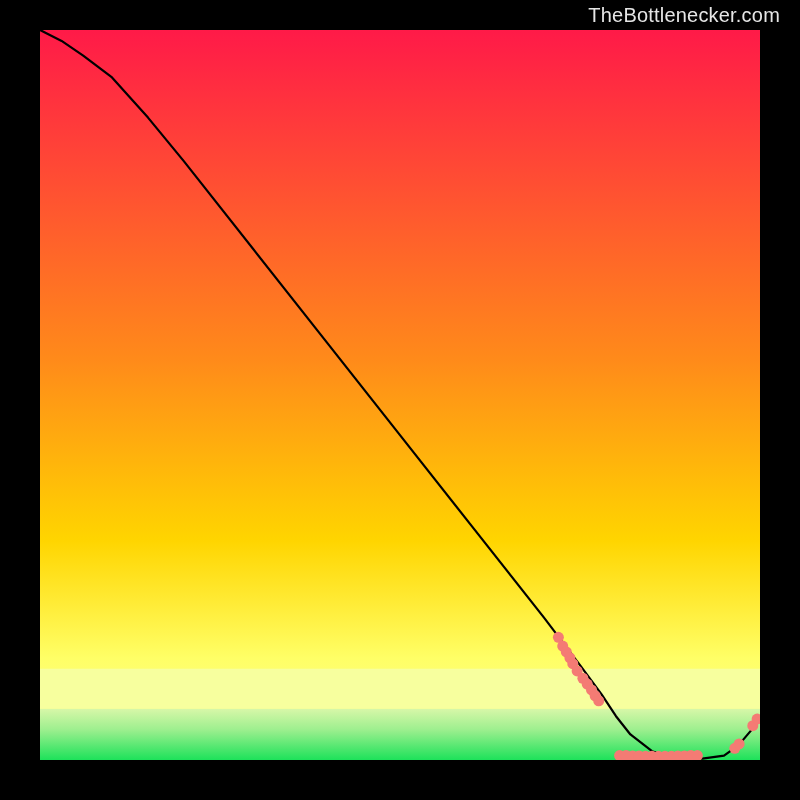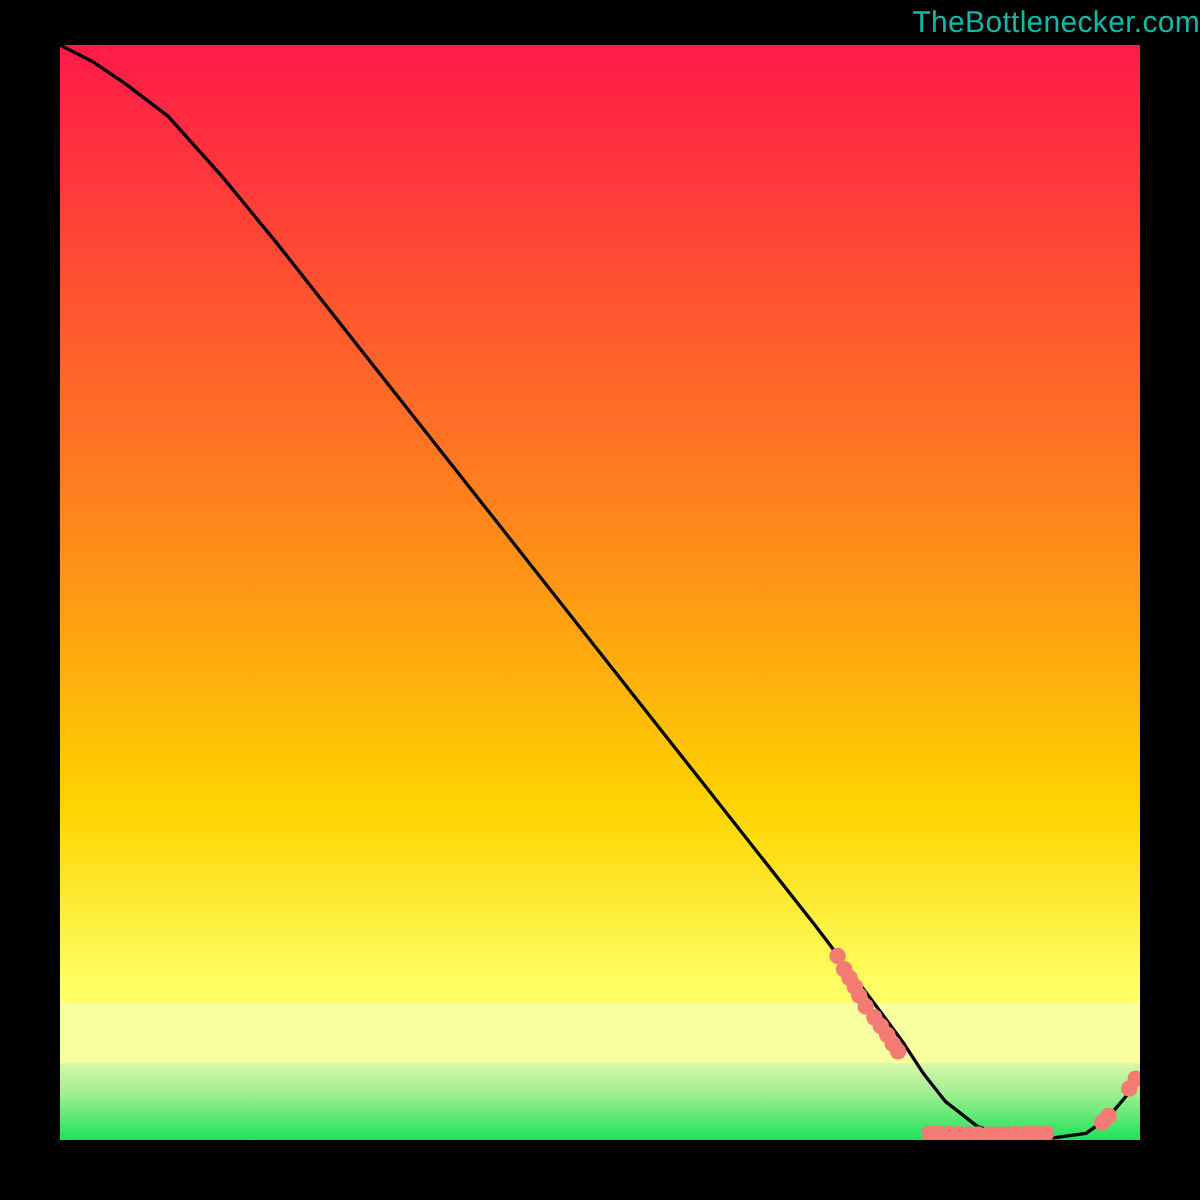--- a/index.html
+++ b/index.html
@@ -13,22 +13,22 @@
   }
   .wrap {
     position: relative;
     width: 800px;
     height: 800px;
     background: #000;
   }
   .attribution {
     position: absolute;
     top: 4px;
-    right: 0;
-    color: #14b8a6;
+    right: 20px;
+    color: #e5e5e5;
     font-size: 20px;
     letter-spacing: 0.2px;
     z-index: 10;
     user-select: none;
   }
   .plot {
     position: absolute;
     left: 40px;
     top: 30px;
     width: 720px;

